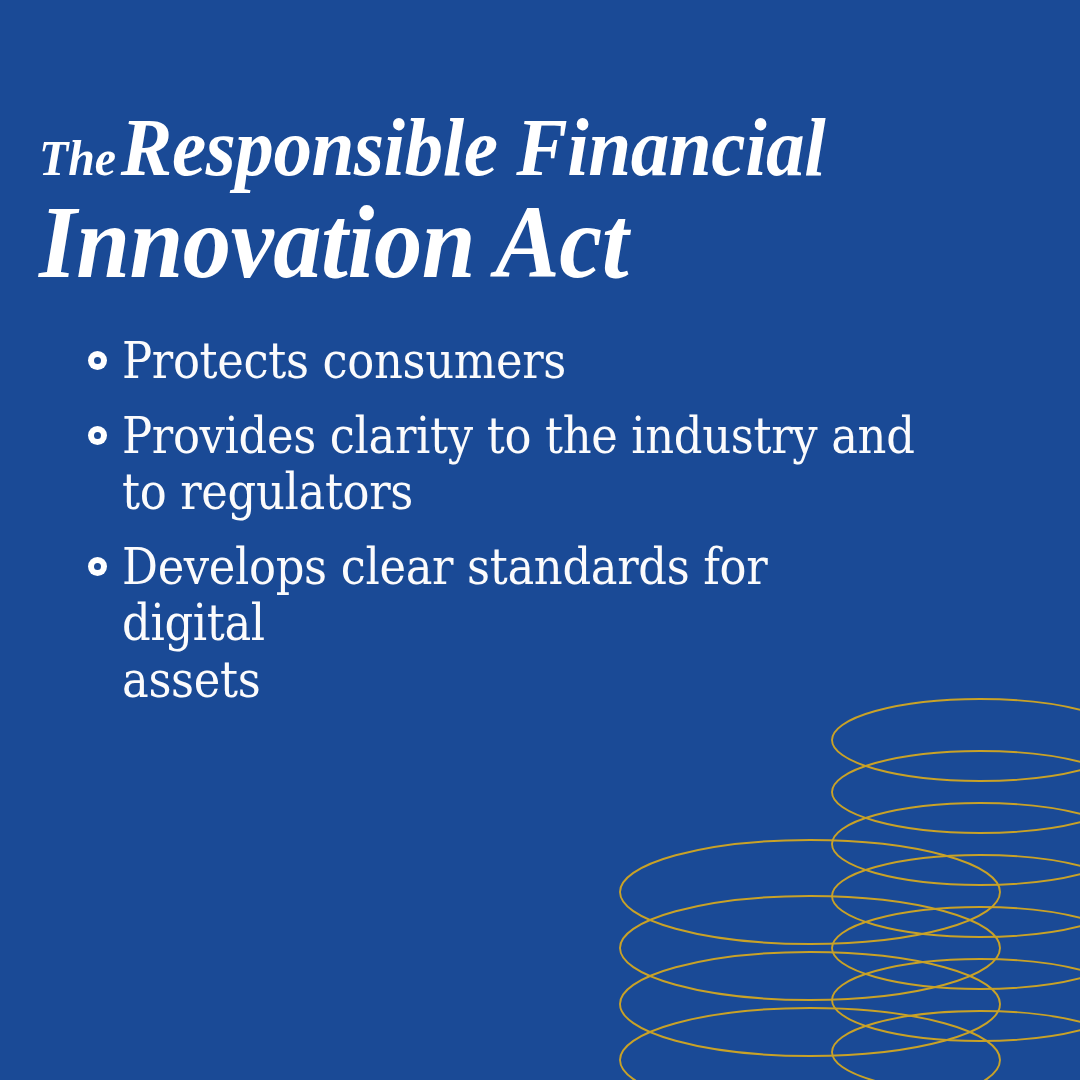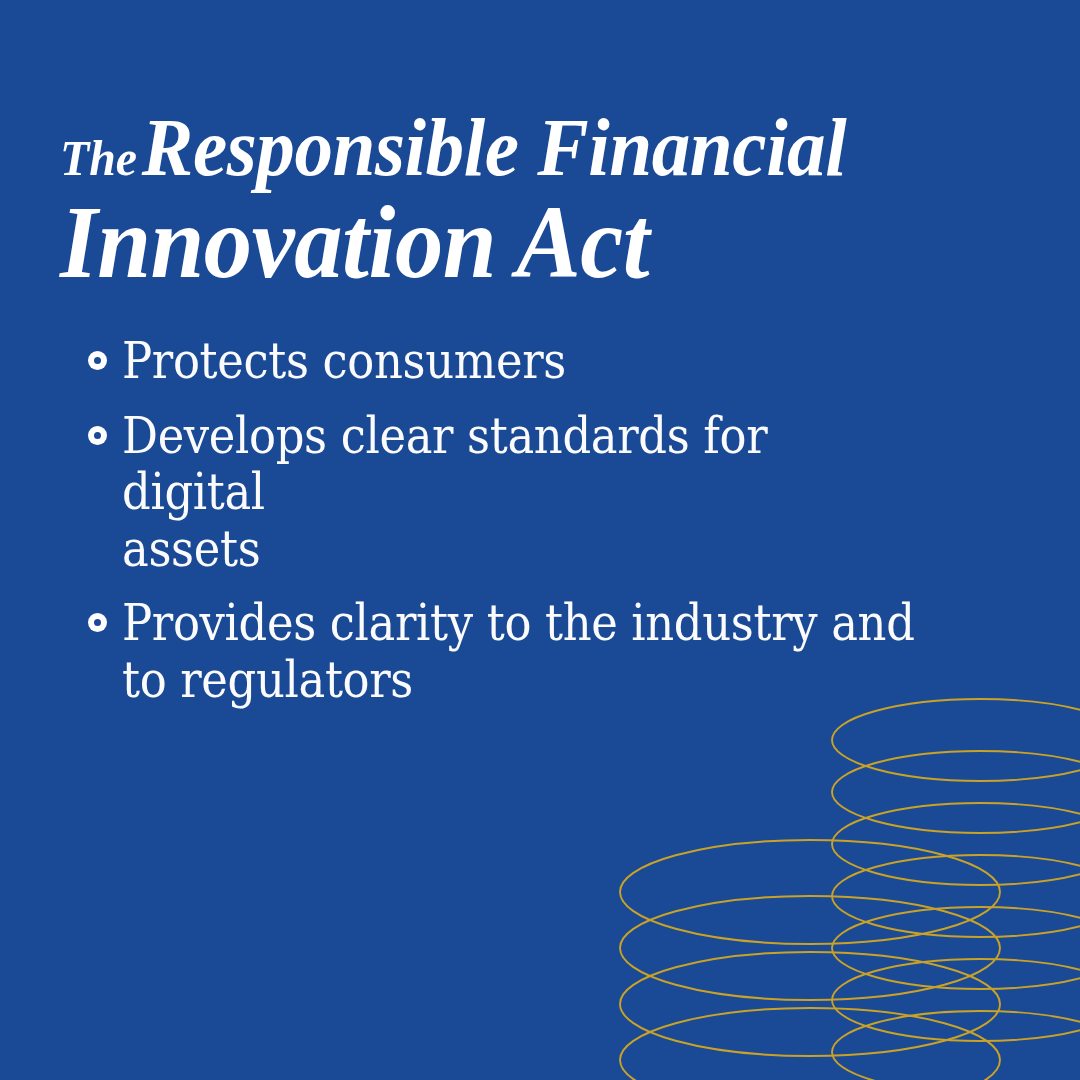--- a/index.html
+++ b/index.html
@@ -33,21 +33,21 @@
   }
   #decor ellipse {
     fill: none;
     stroke: #c9a227;
     stroke-width: 1.9;
   }
 
   
   #title-block {
     position: absolute;
-    left: 60px;
+    left: 39px;
     top: 108px;
     width: 980px;
   }
   .title-line {
     color: #ffffff;
     font-style: italic;
     font-weight: 700;
     white-space: nowrap;
     letter-spacing: -0.5px;
   }
@@ -149,23 +149,23 @@
     <div class="title-line" id="title-line-2">Innovation Act</div>
   </div>
 
   <ul id="bullets">
     <li class="bullet-item">
       <span class="bullet-marker"></span>
       <span class="bullet-text">Protects consumers</span>
     </li>
     <li class="bullet-item">
       <span class="bullet-marker"></span>
-      <span class="bullet-text">Develops clear standards for digital
-assets</span>
+      <span class="bullet-text">Provides clarity to the industry and
+to regulators</span>
     </li>
     <li class="bullet-item">
       <span class="bullet-marker"></span>
-      <span class="bullet-text">Provides clarity to the industry and
-to regulators</span>
+      <span class="bullet-text">Develops clear standards for digital
+assets</span>
     </li>
   </ul>
 
 </div>
 
 </body></html>

